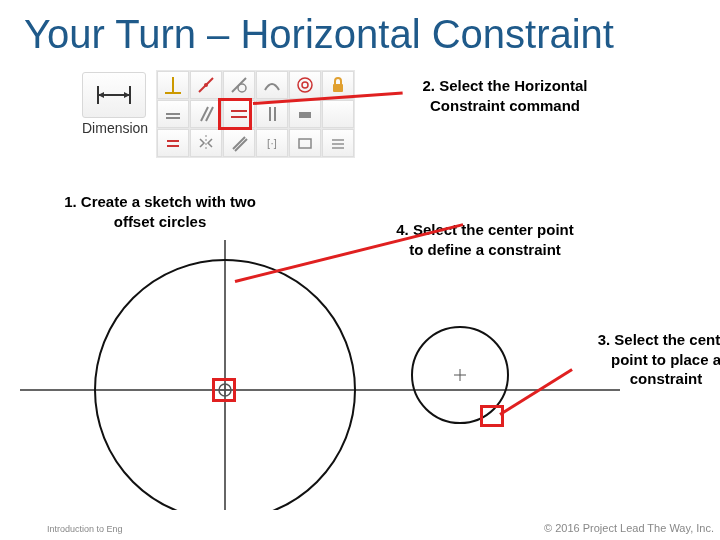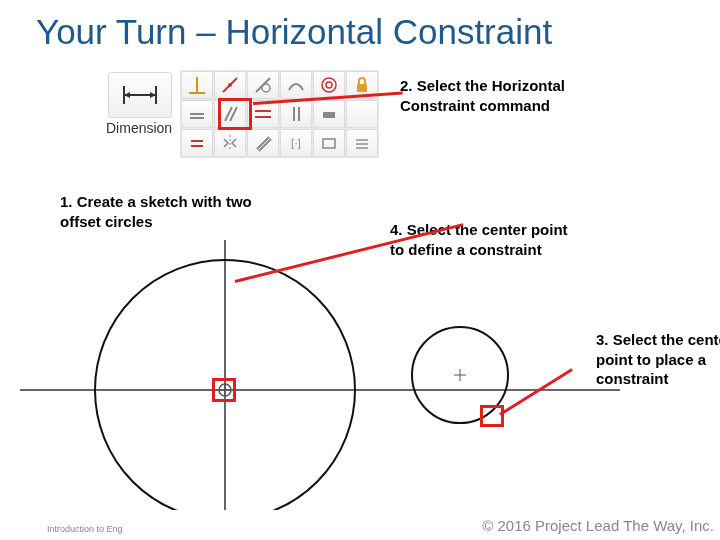--- a/index.html
+++ b/index.html
@@ -7,39 +7,38 @@
     width: 720px;
     height: 540px;
     background: #fff;
     font-family: Arial, Helvetica, sans-serif;
     position: relative;
     overflow: hidden;
   }
   .title {
     position: absolute;
     top: 12px;
-    left: 36px;
-    font-size: 35px;
+    left: 24px;
+    font-size: 40px;
     color: #1f5a8a;
     font-weight: normal;
   }
   .toolbar {
     position: absolute;
     top: 70px;
     left: 80px;
     display: flex;
     align-items: flex-start;
   }
   .dim-group {
     display: flex;
     flex-direction: column;
-    align-items: flex-end;
+    align-items: flex-start;
     margin-right: 6px;
     padding: 2px;
-    margin-left: 24px;
   }
   .dim-icon {
     width: 64px;
     height: 46px;
     background: linear-gradient(#fefefe,#f0f0f0);
     border: 1px solid #d8d8d8;
     border-radius: 3px;
     display: flex;
     align-items: center;
     justify-content: center;
@@ -77,36 +76,36 @@
     background: #e02020;
     pointer-events: none;
     transform-origin: left center;
     height: 3px;
   }
   .instr {
     position: absolute;
     font-size: 15px;
     font-weight: bold;
     color: #000;
-    text-align: left;
+    text-align: center;
     line-height: 1.3;
   }
   .footer-left {
     position: absolute;
     bottom: 6px;
     left: 6px;
     font-size: 9px;
     color: #888;
     padding-left: 41px;
   }
   .footer-right {
     position: absolute;
     bottom: 6px;
     right: 6px;
-    font-size: 15px;
+    font-size: 11px;
     color: #888;
   }
   .sketch {
     position: absolute;
     top: 240px;
     left: 20px;
     width: 600px;
     height: 270px;
   }
 </style>

